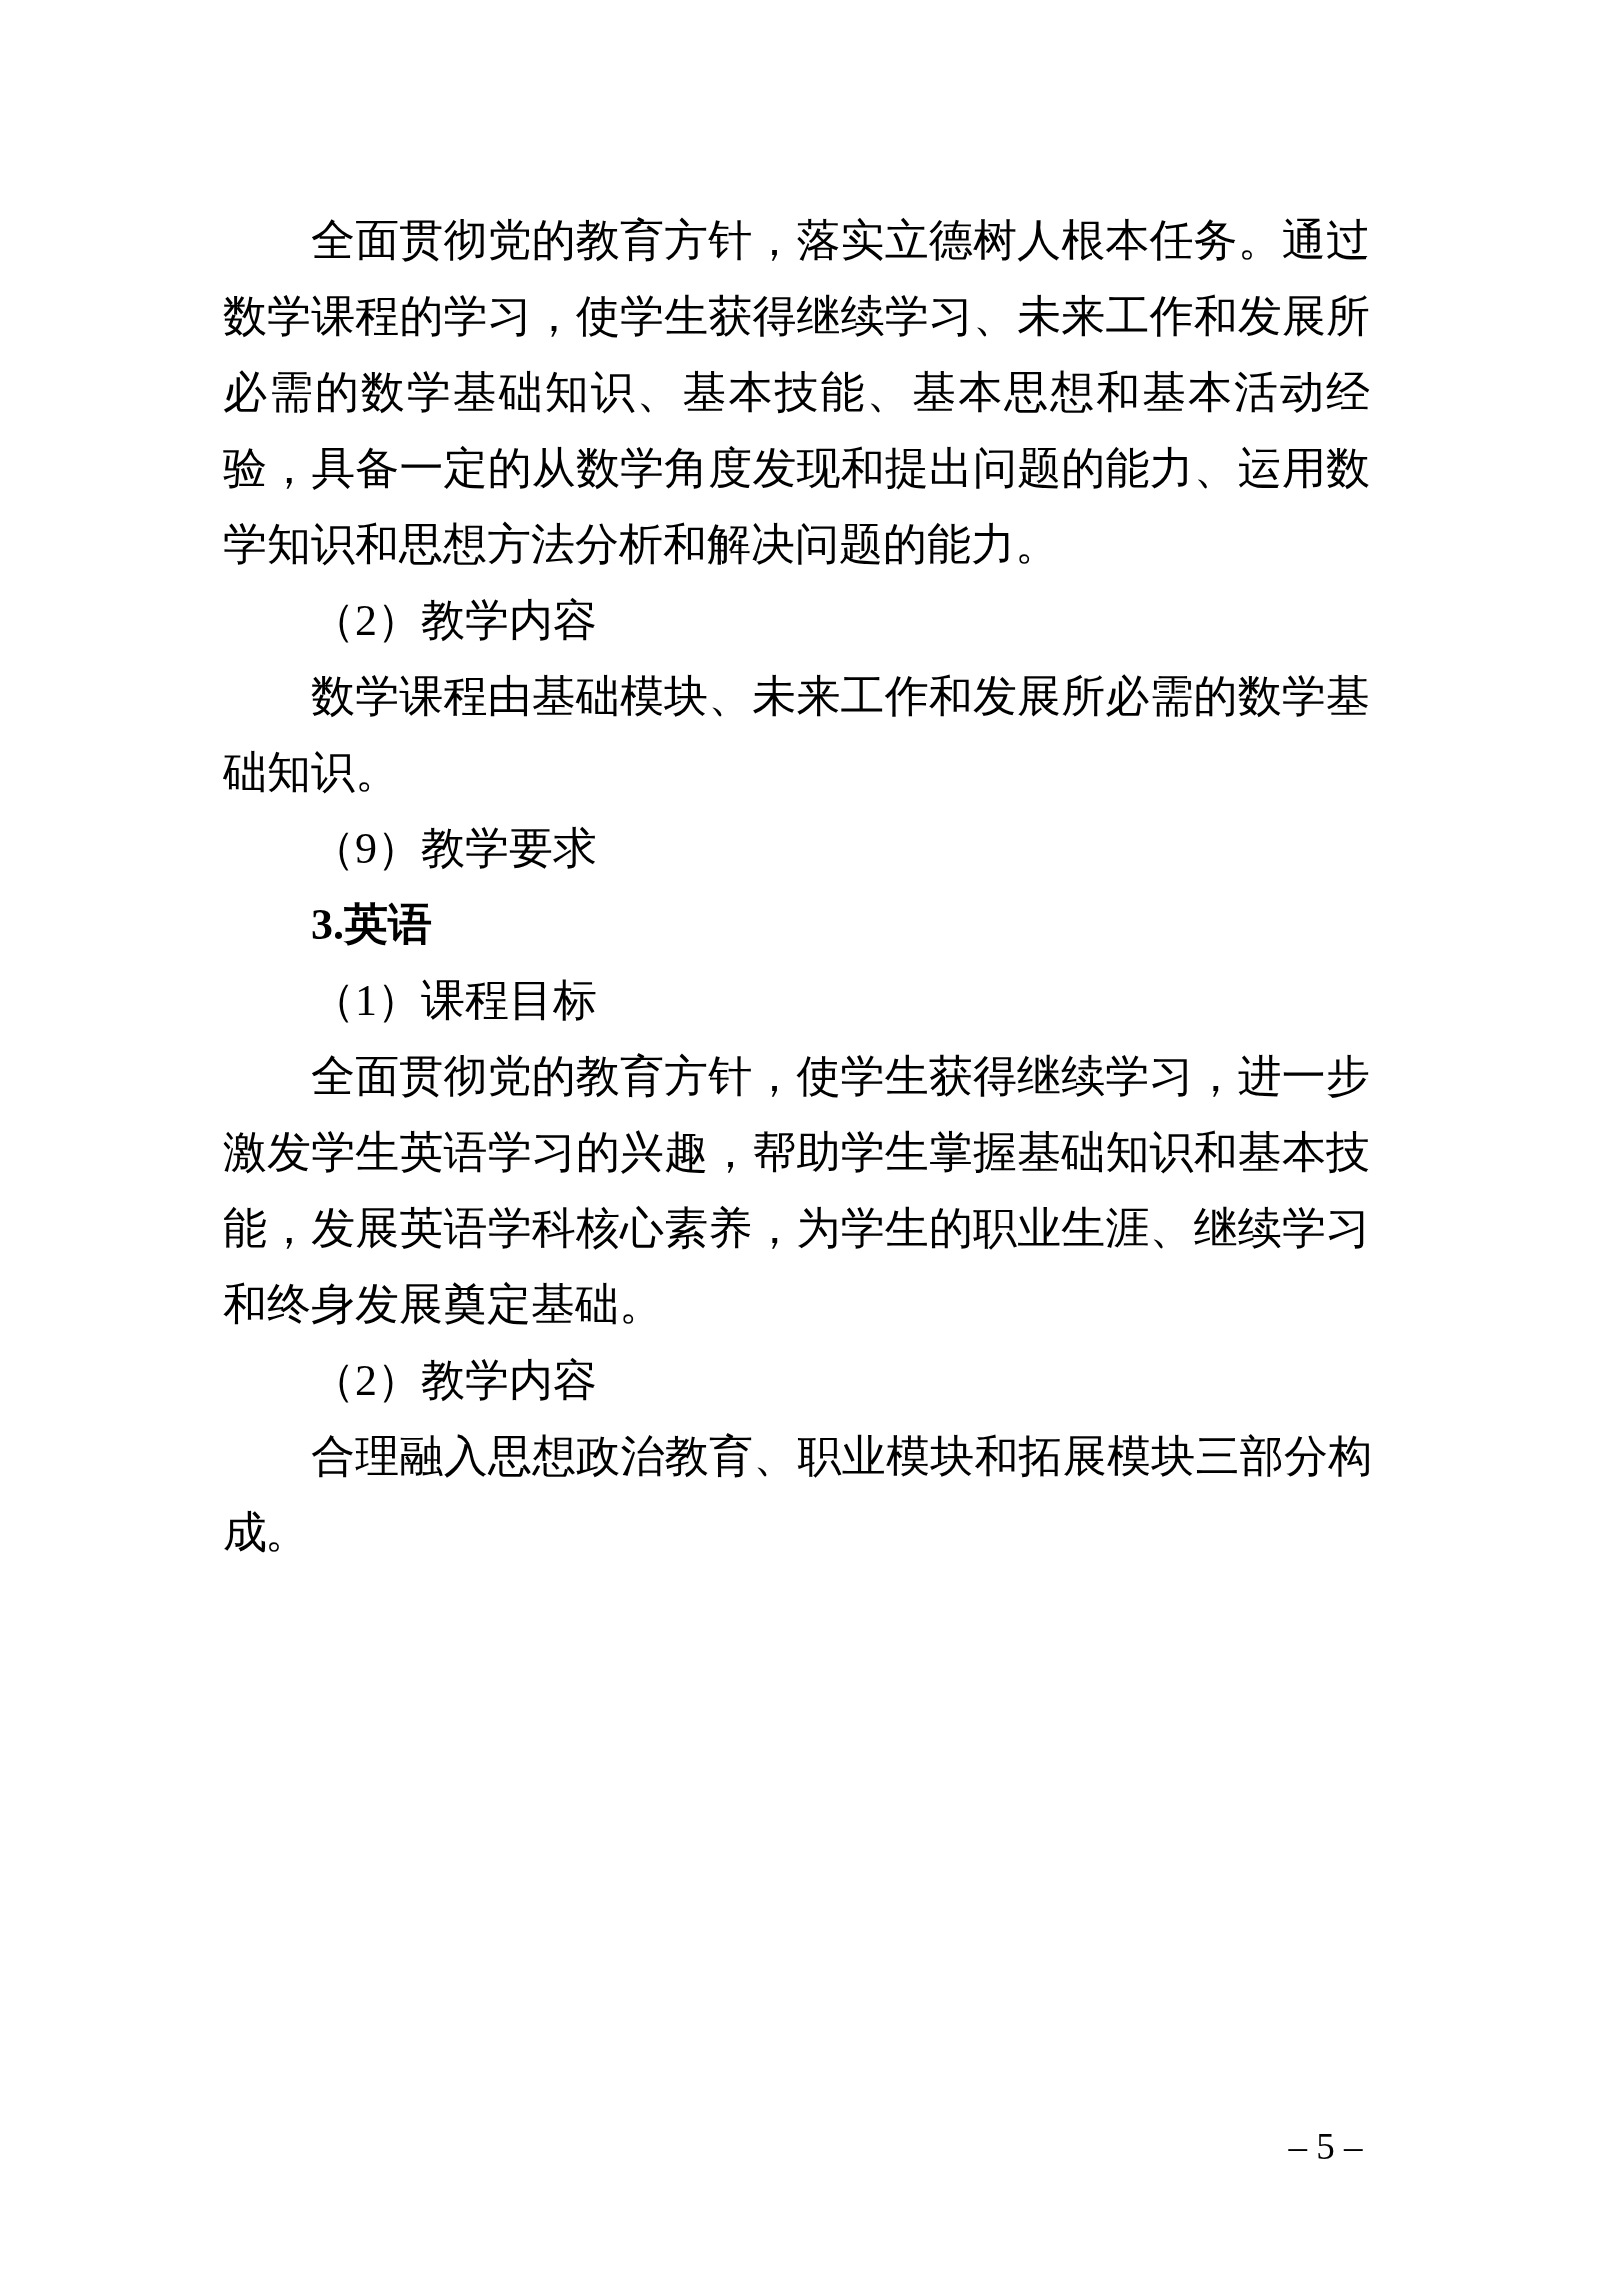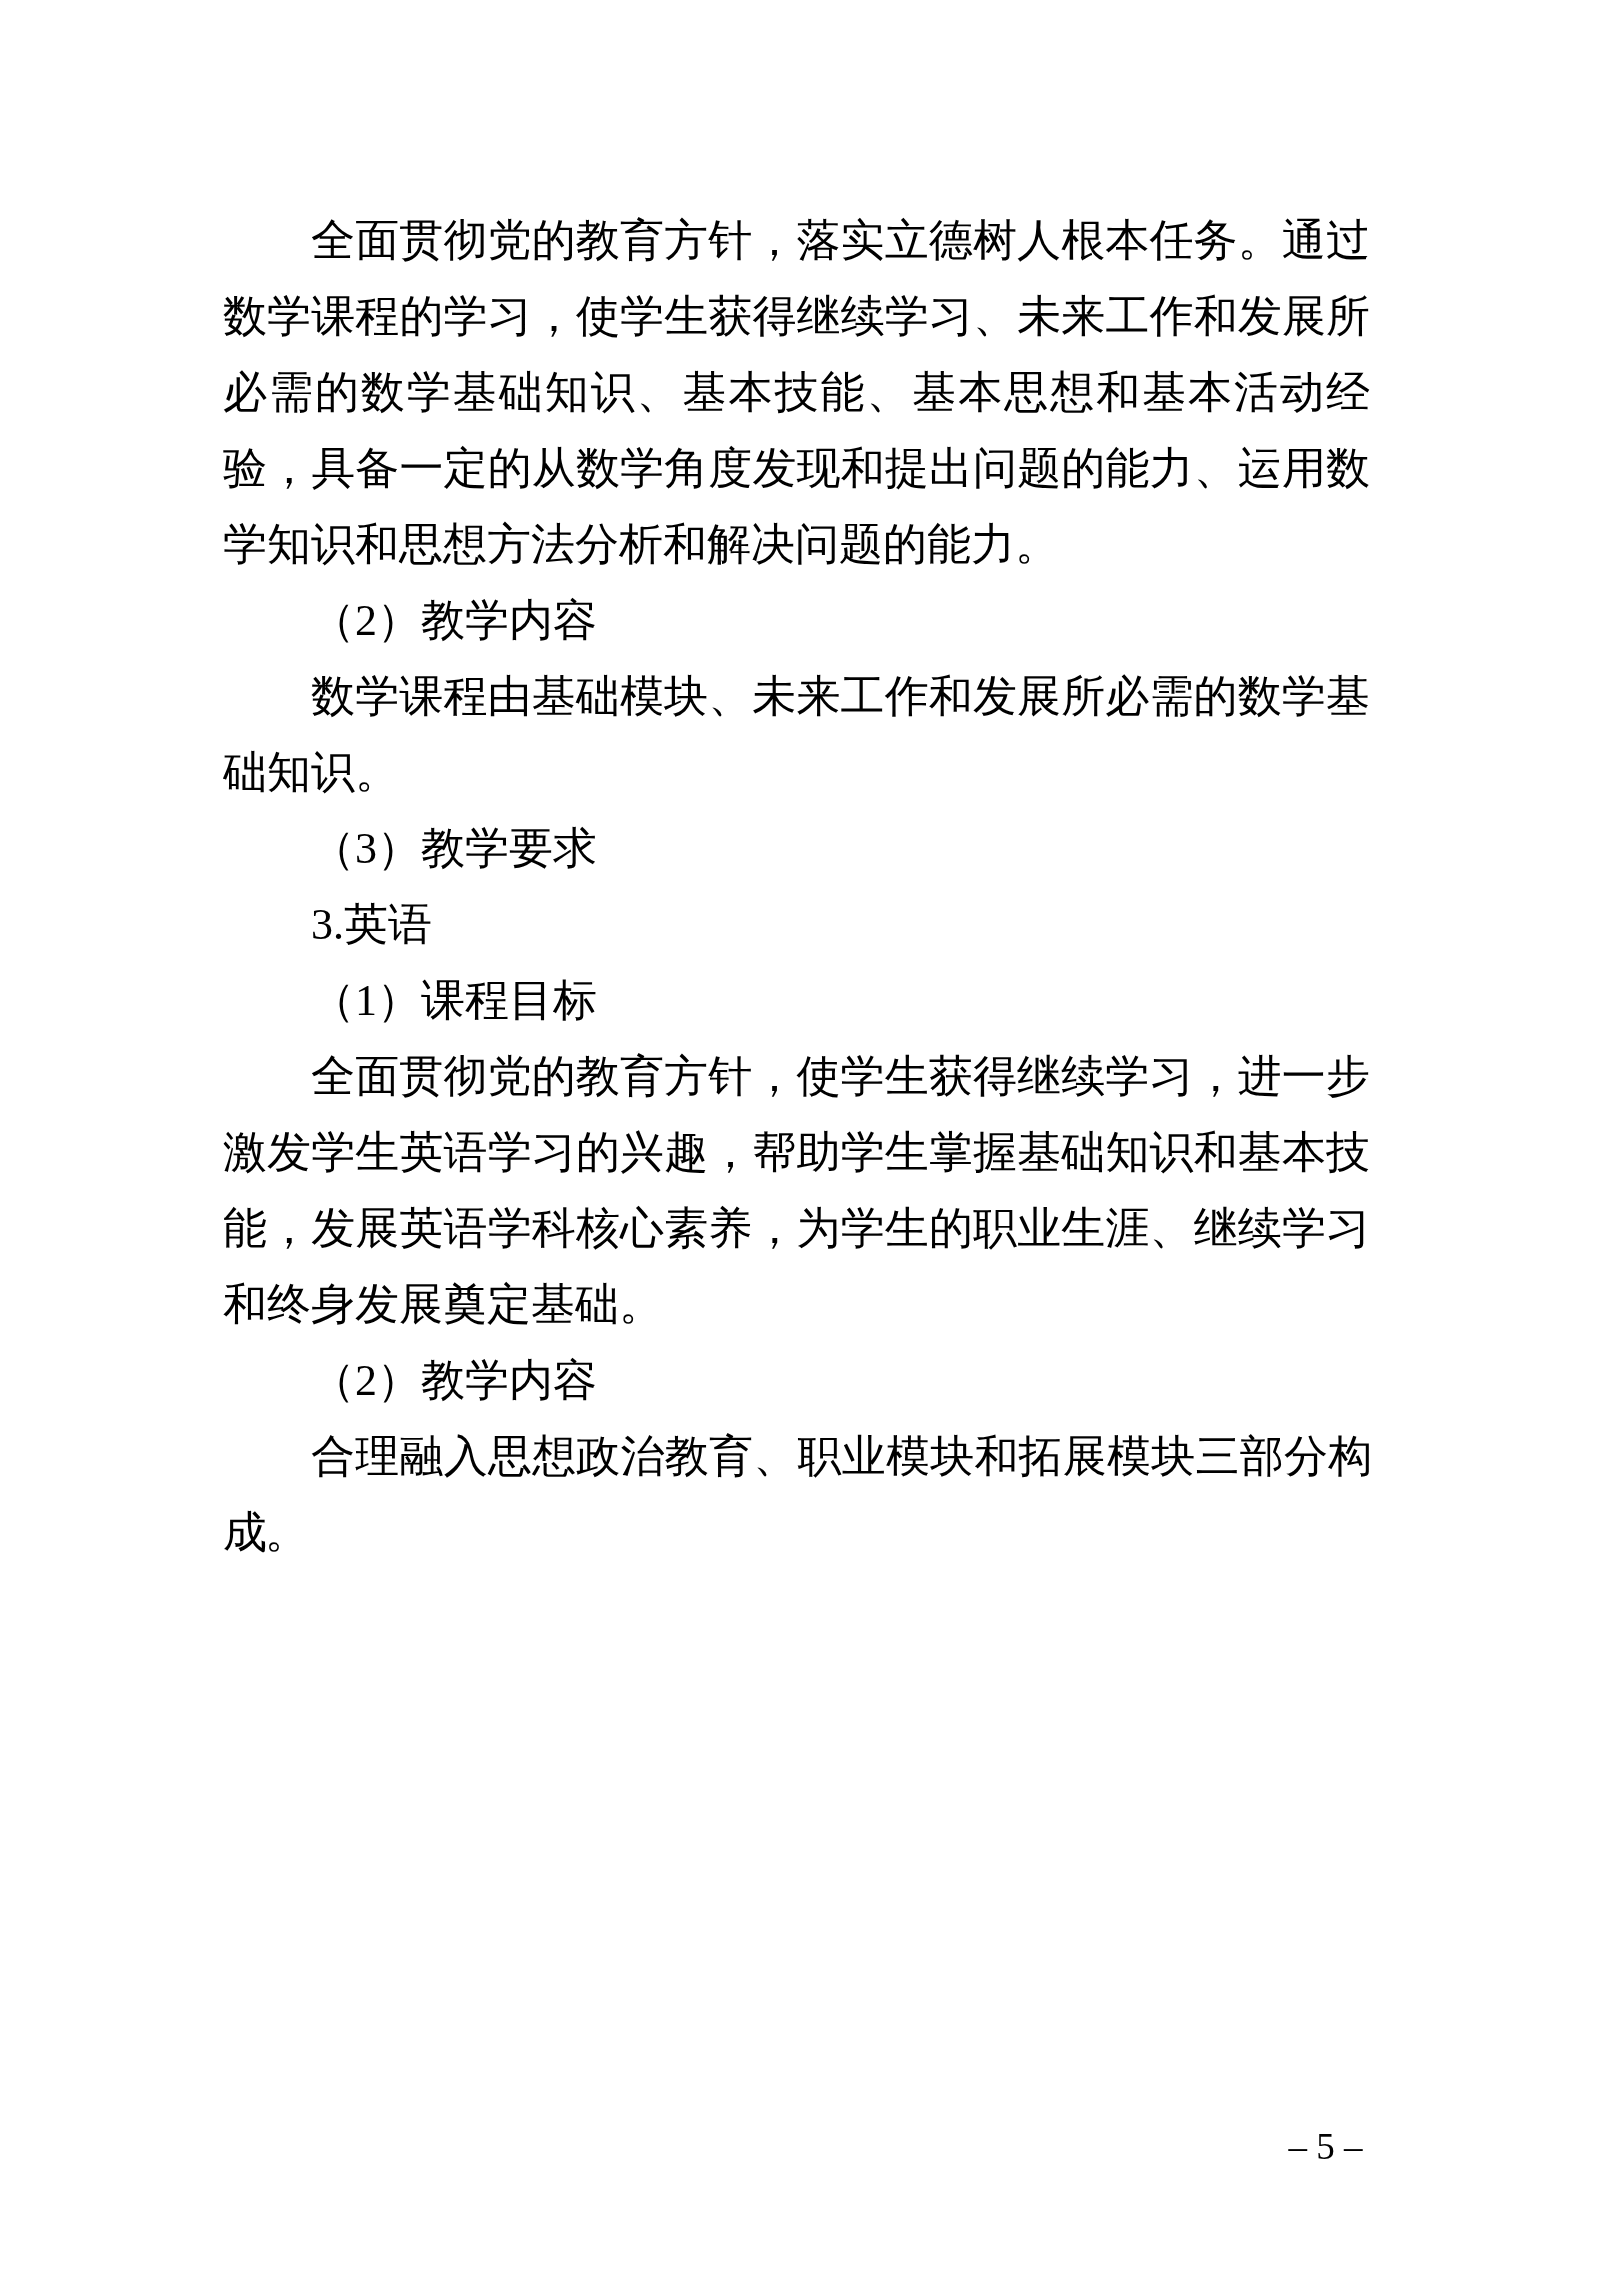--- a/index.html
+++ b/index.html
@@ -27,21 +27,21 @@
     text-justify: inter-character;
     word-break: break-all;
   }
 
   .doc-body p {
     margin: 0;
     padding: 0;
     text-indent: 88px; 
   }
 
-  .heading-bold { font-weight: normal; }
+  .heading-bold { font-weight: bold; }
 
   
   .tight { letter-spacing: -2.2px; }
 
   .page-number {
     position: absolute;
     left: 1262px;
     top: 2125px;
     width: 127px;
     font-size: 37px;
@@ -56,21 +56,21 @@
 
 <div class="page">
 
   <div class="doc-body">
     <p>全面贯彻党的教育方针，落实立德树人根本任务。通过数学课程的学习，使学生获得继续学习、未来工作和发展所必需的数学基础知识、基本技能、基本思想和基本活动经验，具备一定的从数学角度发现和提出问题的能力、运用数学知识和思想方法分析和解决问题的能力。</p>
 
     <p>（2）教学内容</p>
 
     <p>数学课程由基础模块、未来工作和发展所必需的数学基础知识。</p>
 
-    <p>（3）教学要求</p>
+    <p>（9）教学要求</p>
 
 
     <p class="heading-bold">3.英语</p>
 
     <p>（1）课程目标</p>
 
     <p>全面贯彻党的教育方针，使学生获得继续学习，进一步激发学生英语学习的兴趣，帮助学生掌握基础知识和基本技能，发展英语学科核心素养，为学生的职业生涯、继续学习和终身发展奠定基础。</p>
 
     <p>（2）教学内容</p>
 

